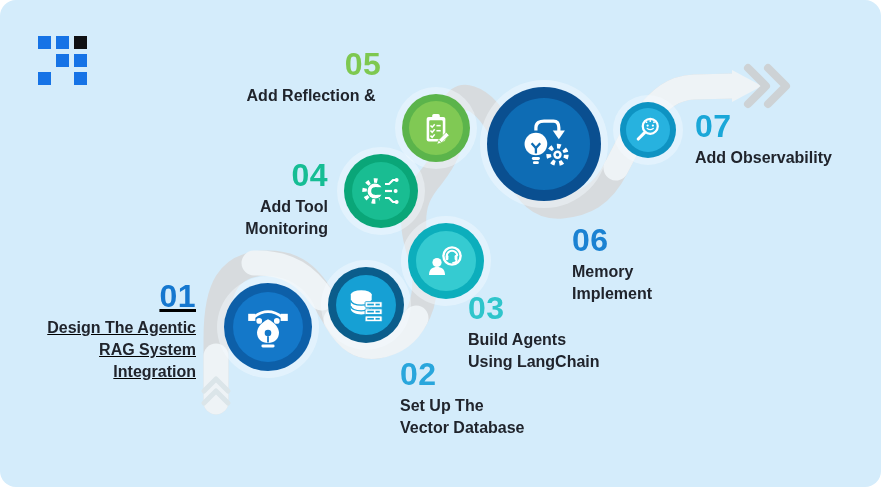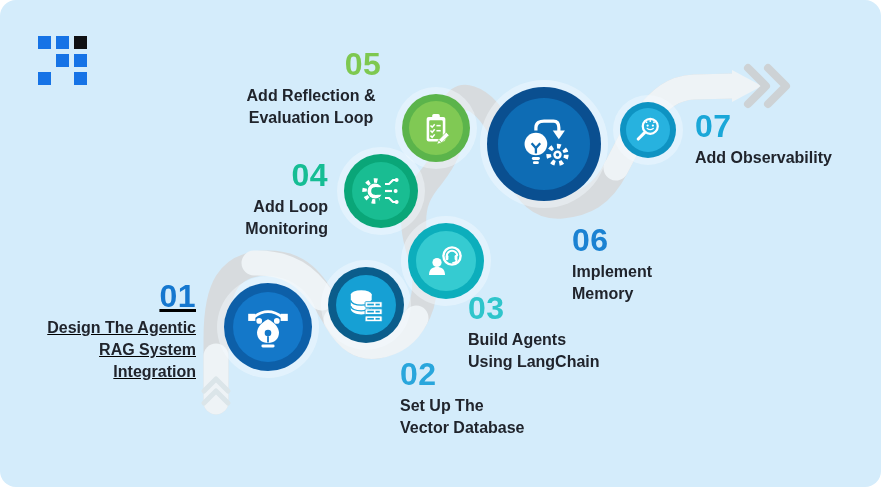--- a/index.html
+++ b/index.html
@@ -215,38 +215,37 @@
     <div class="num">03</div>
     <div class="txt">
       <div>Build Agents</div>
       <div>Using LangChain</div>
     </div>
   </div>
 
   <div class="step-label lb4" style="--ring: #0aa678; --fill: #19bd92; --numc: #16bd94;">
     <div class="num">04</div>
     <div class="txt">
-      <div>Add Loop</div>
+      <div>Add Tool</div>
       <div>Monitoring</div>
     </div>
   </div>
 
   <div class="step-label lb5" style="--ring: #5bb44b; --fill: #80c954; --numc: #7ec850;">
     <div class="num">05</div>
     <div class="txt">
       <div>Add Reflection &amp;</div>
-      <div>Evaluation Loop</div>
     </div>
   </div>
 
   <div class="step-label lb6" style="--ring: #0a4f90; --fill: #0e6cb4; --numc: #1b82d2;">
     <div class="num">06</div>
     <div class="txt">
+      <div>Memory</div>
       <div>Implement</div>
-      <div>Memory</div>
     </div>
   </div>
 
   <div class="step-label lb7" style="--ring: #0e93c2; --fill: #27b2df; --numc: #1aa7d8;">
     <div class="num">07</div>
     <div class="txt">
       <div>Add Observability</div>
     </div>
   </div>
 

